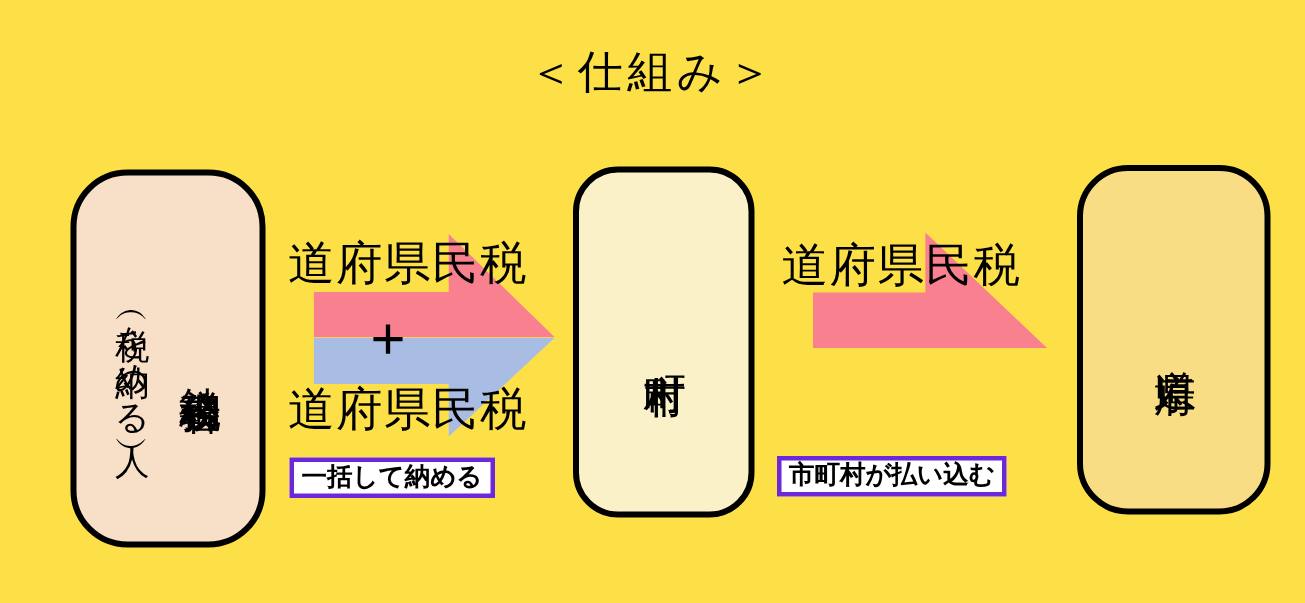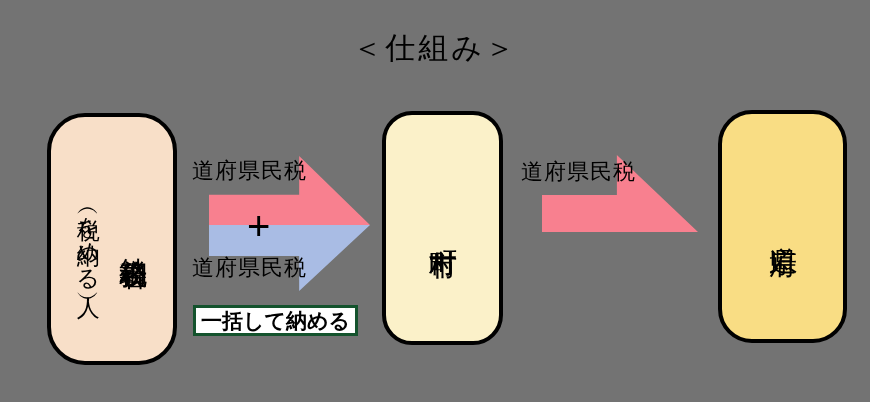--- a/index.html
+++ b/index.html
@@ -1,17 +1,17 @@
 <!DOCTYPE html>
 <html><head>
 <meta charset="utf-8">
 <style>
   html,body { margin:0; padding:0; background:#ffffff; }
   .stage {
-    position:relative; width:870px; height:402px; background:#737373;
+    position:relative; width:870px; height:402px; background:#fde047;
     font-family:"Liberation Sans", sans-serif; color:#000; overflow:hidden;
   }
   .title {
     position:absolute; left:0; top:28px; width:100%;
     text-align:center; font-size:30px; letter-spacing:3px;
   }
   .entity {
     position:absolute; border:4px solid #000; box-sizing:border-box;
     display:flex; align-items:center; justify-content:center;
   }
@@ -29,33 +29,33 @@
   }
   .arrow-blue-bottom {
     left:209px; top:225px; width:161px; height:66px; background:#a9bce4;
     clip-path:polygon(0% 0%, 100% 0%, 56% 100%, 56% 47%, 0% 47%);
   }
   .arrow-pink-2 {
     left:542px; top:155px; width:156px; height:77px; background:#f8808f;
     clip-path:polygon(0% 52%, 48% 52%, 48% 0%, 100% 100%, 0% 100%);
   }
   .flow-label {
-    position:absolute; z-index:2; font-size:22px; line-height:1;
+    position:absolute; z-index:2; font-size:31px; line-height:1;
     letter-spacing:1px; white-space:nowrap;
   }
   .lbl-pref-1 { left:192px; top:160px; }
   .lbl-muni-1 { left:192px; top:257px; }
   .lbl-pref-2 { left:521px; top:161px; }
   .plus-sign {
     position:absolute; z-index:2; left:247px; top:206px;
     font-size:40px; line-height:1;
   }
   .caption {
-    position:absolute; z-index:2; border:3px solid #14532d; background:#fff;
-    font-weight:bold; font-size:21px; line-height:1.1; padding:1px 5px;
+    position:absolute; z-index:2; border:3px solid #6d28d9; background:#fff;
+    font-weight:bold; font-size:17px; line-height:1.1; padding:1px 5px;
     white-space:nowrap; letter-spacing:0;
   }
   .caption-1 { left:193px; top:305px; }
   .caption-2 { left:518px; top:304px; }
 </style>
 </head>
 <body>
 
 <div class="stage">
 
@@ -74,18 +74,19 @@
   <div class="plus-sign">+</div>
   <div class="flow-label lbl-muni-1">道府県民税</div>
   <div class="caption caption-1">一括して納める</div>
 
   <div class="entity box-municipality">
     <span class="vtext entity-name">市町村</span>
   </div>
 
   <div class="arrow arrow-pink-2"></div>
   <div class="flow-label lbl-pref-2">道府県民税</div>
+  <div class="caption caption-2">市町村が払い込む</div>
 
   <div class="entity box-prefecture">
     <span class="vtext entity-name">道府県</span>
   </div>
 
 </div>
 
 </body></html>

